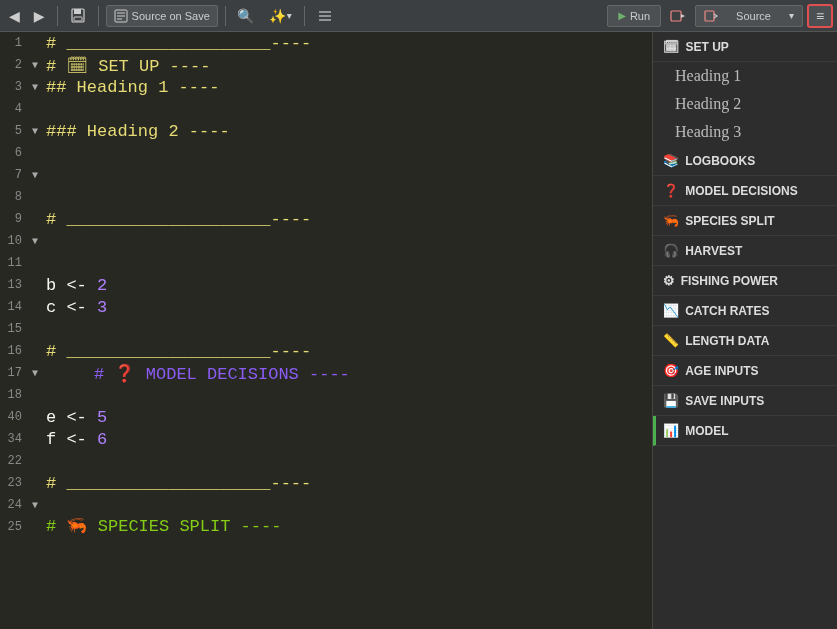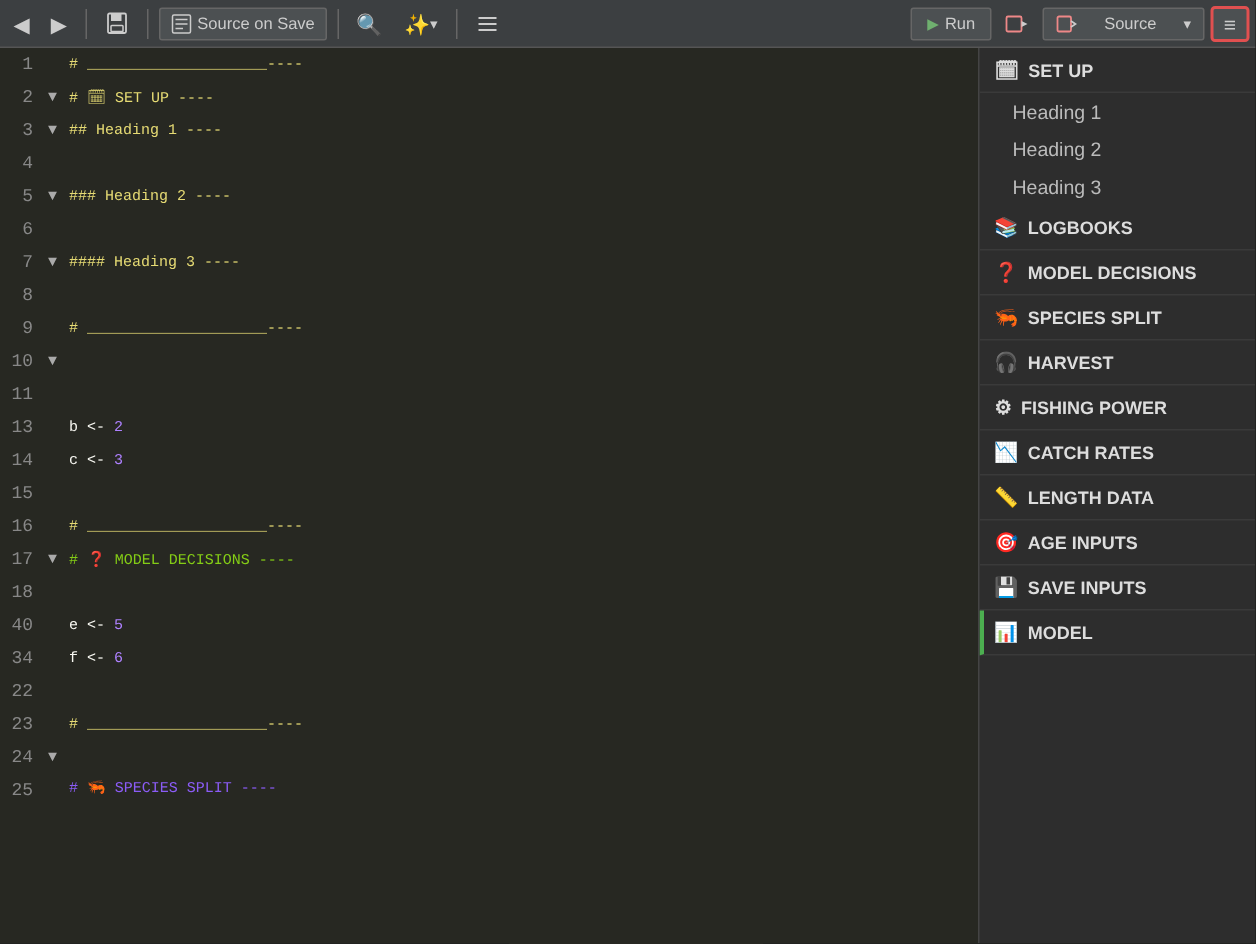--- a/index.html
+++ b/index.html
@@ -127,21 +127,21 @@
       color: #666;
       font-size: 10px;
       flex-shrink: 0;
       text-align: center;
     }
     .fold-arrow.visible { color: #aaa; }
 
     .line-content {
       padding-left: 4px;
       white-space: pre;
-      font-size: 10px;
+      font-size: 17px;
     }
 
     
     .sidebar {
       width: 185px;
       background: #2d2d2d;
       border-left: 1px solid #444;
       overflow-y: auto;
       flex-shrink: 0;
     }
@@ -159,22 +159,23 @@
     }
     .sidebar-item.section {
       font-weight: bold;
       color: #ddd;
       font-size: 12px;
       padding: 7px 10px;
     }
     .sidebar-item.sub-item {
       padding-left: 22px;
       color: #bbb;
-      font-size: 13px;
+      font-size: 16px;
       border-bottom: none;
+      font-family: Liberation Serif, serif;
     }
 
     .sidebar-icon {
       font-size: 13px;
       flex-shrink: 0;
     }
 
     
     .sidebar-item.model-item {
       border-left: 3px solid #4caf50;
@@ -278,21 +279,20 @@
           <span class="line-content" style="color: rgb(230, 219, 116);">### Heading 2 ----</span>
         </div>
         <div class="code-line">
           <span class="line-number">6</span>
           <span class="fold-arrow"></span>
           <span class="line-content"></span>
         </div>
         <div class="code-line">
           <span class="line-number">7</span>
           <span class="fold-arrow visible">▼</span>
-          <span class="line-content" style="color: rgb(230, 219, 116);">#### Heading 3 ----</span>
         </div>
         <div class="code-line">
           <span class="line-number">8</span>
           <span class="fold-arrow"></span>
           <span class="line-content"></span>
         </div>
         <div class="code-line">
           <span class="line-number">9</span>
           <span class="fold-arrow"></span>
           <span class="line-content" style="color: rgb(230, 219, 116);"># ____________________----</span>
@@ -322,21 +322,21 @@
           <span class="line-content"></span>
         </div>
         <div class="code-line">
           <span class="line-number">16</span>
           <span class="fold-arrow"></span>
           <span class="line-content" style="color: rgb(230, 219, 116);"># ____________________----</span>
         </div>
         <div class="code-line">
           <span class="line-number">17</span>
           <span class="fold-arrow visible">▼</span>
-          <span class="line-content" style="color: #84cc16;"># ❓ MODEL DECISIONS ----</span>
+          <span class="line-content" style="color: #8b5cf6; margin-left: 48px;"># ❓ MODEL DECISIONS ----</span>
         </div>
         <div class="code-line">
           <span class="line-number">18</span>
           <span class="fold-arrow"></span>
           <span class="line-content"></span>
         </div>
         <div class="code-line">
           <span class="line-number">40</span>
           <span class="fold-arrow"></span>
           <span class="line-content"><span style="color: rgb(248, 248, 242);">e </span><span style="color: rgb(248, 248, 242);">&lt;- </span><span style="color: rgb(174, 129, 255);">5</span></span>
@@ -352,21 +352,21 @@
           <span class="line-content"></span>
         </div>
         <div class="code-line">
           <span class="line-number">23</span>
           <span class="fold-arrow"></span>
           <span class="line-content" style="color: rgb(230, 219, 116);"># ____________________----</span>
         </div>
         <div class="code-line">
           <span class="line-number">24</span>
           <span class="fold-arrow visible">▼</span>
-          <span class="line-content" style="color: #8b5cf6; margin-top: 40px;"># 🦐 SPECIES SPLIT ----</span>
+          <span class="line-content" style="color: #84cc16; margin-top: 40px;"># 🦐 SPECIES SPLIT ----</span>
         </div>
         <div class="code-line">
           <span class="line-number">25</span>
           <span class="fold-arrow"></span>
           <span class="line-content"></span>
         </div>
       </div>
   </div>
 
   <div class="sidebar" id="sidebar">

